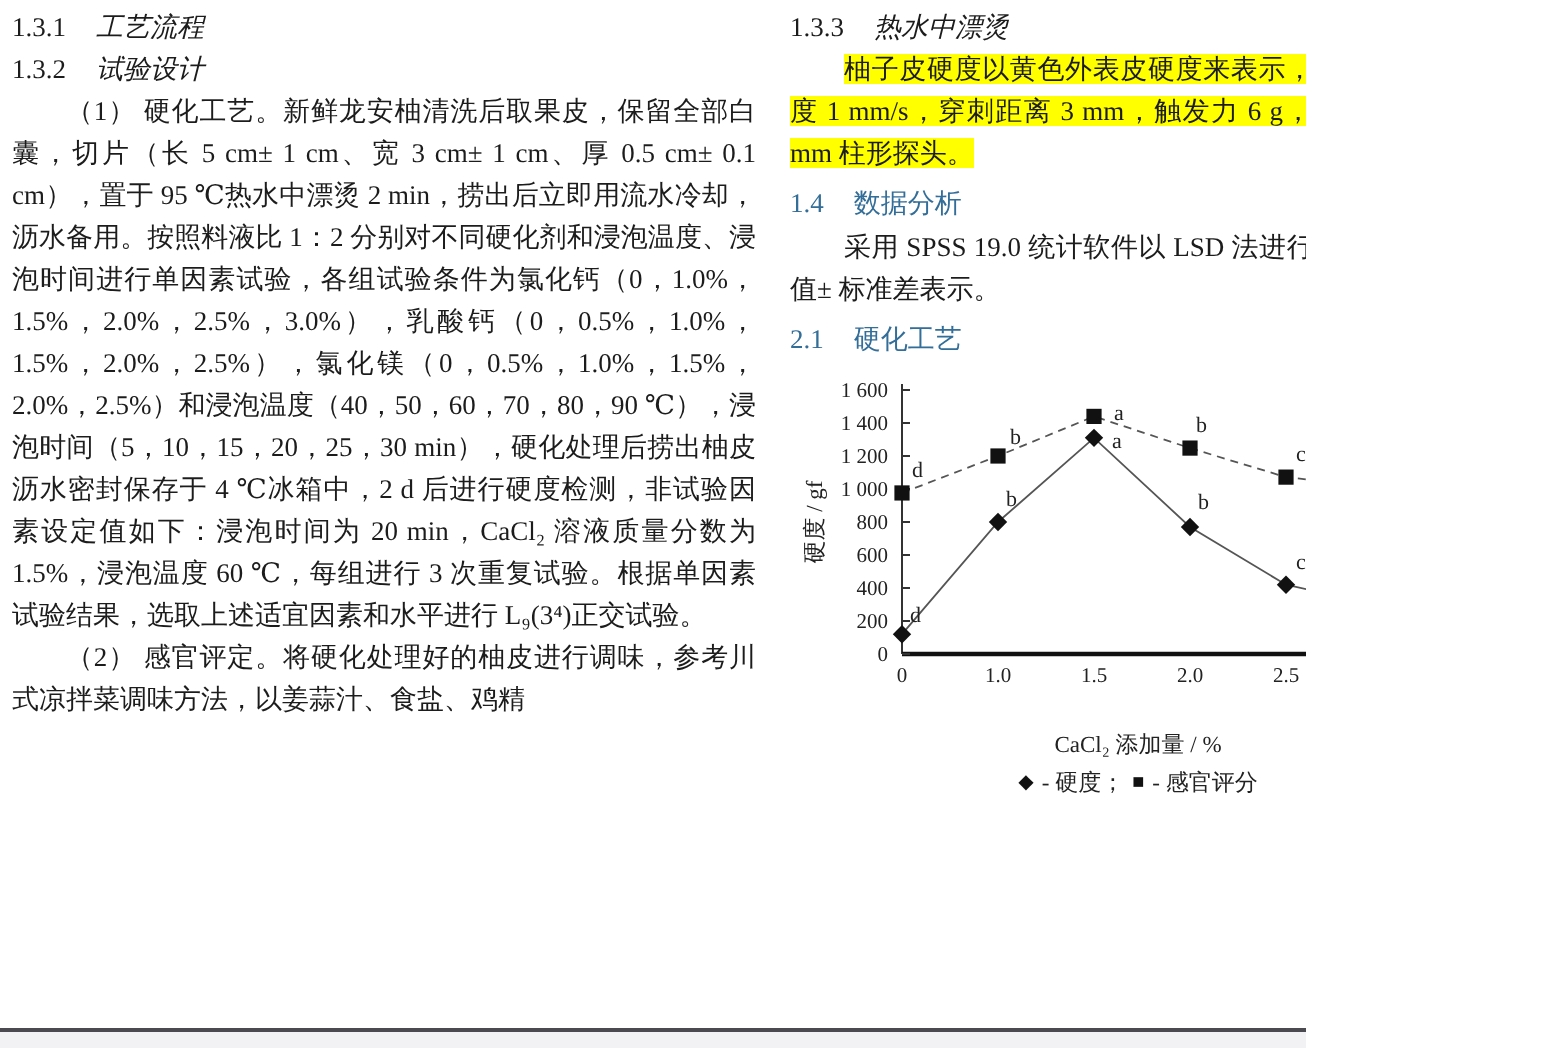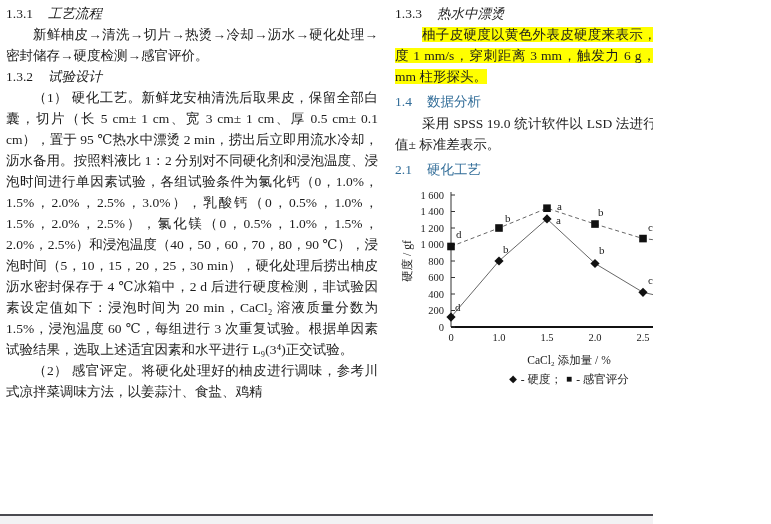--- a/index.html
+++ b/index.html
@@ -24,40 +24,39 @@
     margin:8px 0 6px 0;
     font-family:"Liberation Sans","DejaVu Sans",sans-serif;
     font-size:14.5px;font-weight:bold;color:#000;line-height:21px;
   }
   h2.main .h-num{margin-right:13px;}
   h3.blue{margin:4px 0 1px 0;}
   .hl{background:#ffff00;}
   figure{margin:7px 0 0 4px;padding:0;}
   .chart-xlabel{
     text-align:center;width:340px;
-    font-size:11.5px;line-height:15px;color:#222;margin-top:0;
+    font-size:11.5px;line-height:15px;color:#222;margin-top:13px;
   }
   .chart-legend{
     display:flex;justify-content:center;align-items:center;
     width:340px;font-size:11.5px;line-height:16px;color:#222;margin-top:3px;gap:4px;
   }
   .legend-marker{font-size:10px;color:#111;}
   #bottom-line{position:absolute;left:0;top:514px;width:771px;height:2px;background:#4a4a50;}
   #bottom-strip{position:absolute;left:0;top:516px;width:771px;height:8px;background:#f2f2f4;}
 </style>
 </head>
 <body>
 
 <div id="page">
 
   <div class="col" id="col-left">
     <h3 class="sub">
       <span class="h-num">1.3.1</span><span class="h-title kaiti">工艺流程</span>
     </h3>
-    <p class="para">新鲜柚皮→清洗→切片→热烫→冷却→沥水→硬化处理→密封储存→硬度检测→感官评价。</p>
     <h3 class="sub">
       <span class="h-num">1.3.2</span><span class="h-title kaiti">试验设计</span>
     </h3>
     <p class="para">（1） 硬化工艺。新鲜龙安柚清洗后取果皮，保留全部白囊，切片（长 5 cm± 1 cm、宽 3 cm± 1 cm、厚 0.5 cm± 0.1 cm），置于 95 ℃热水中漂烫 2 min，捞出后立即用流水冷却，沥水备用。按照料液比 1：2 分别对不同硬化剂和浸泡温度、浸泡时间进行单因素试验，各组试验条件为氯化钙（0，1.0%，1.5%，2.0%，2.5%，3.0%），乳酸钙（0，0.5%，1.0%，1.5%，2.0%，2.5%），氯化镁（0，0.5%，1.0%，1.5%，2.0%，2.5%）和浸泡温度（40，50，60，70，80，90 ℃），浸泡时间（5，10，15，20，25，30 min），硬化处理后捞出柚皮沥水密封保存于 4 ℃冰箱中，2 d 后进行硬度检测，非试验因素设定值如下：浸泡时间为 20 min，CaCl₂ 溶液质量分数为 1.5%，浸泡温度 60 ℃，每组进行 3 次重复试验。根据单因素试验结果，选取上述适宜因素和水平进行 L₉(3⁴)正交试验。</p>
     <p class="para">（2） 感官评定。将硬化处理好的柚皮进行调味，参考川式凉拌菜调味方法，以姜蒜汁、食盐、鸡精</p>
   </div>
 
   <div class="col" id="col-right">
     <h3 class="sub">
       <span class="h-num">1.3.3</span><span class="h-title kaiti">热水中漂烫</span>

